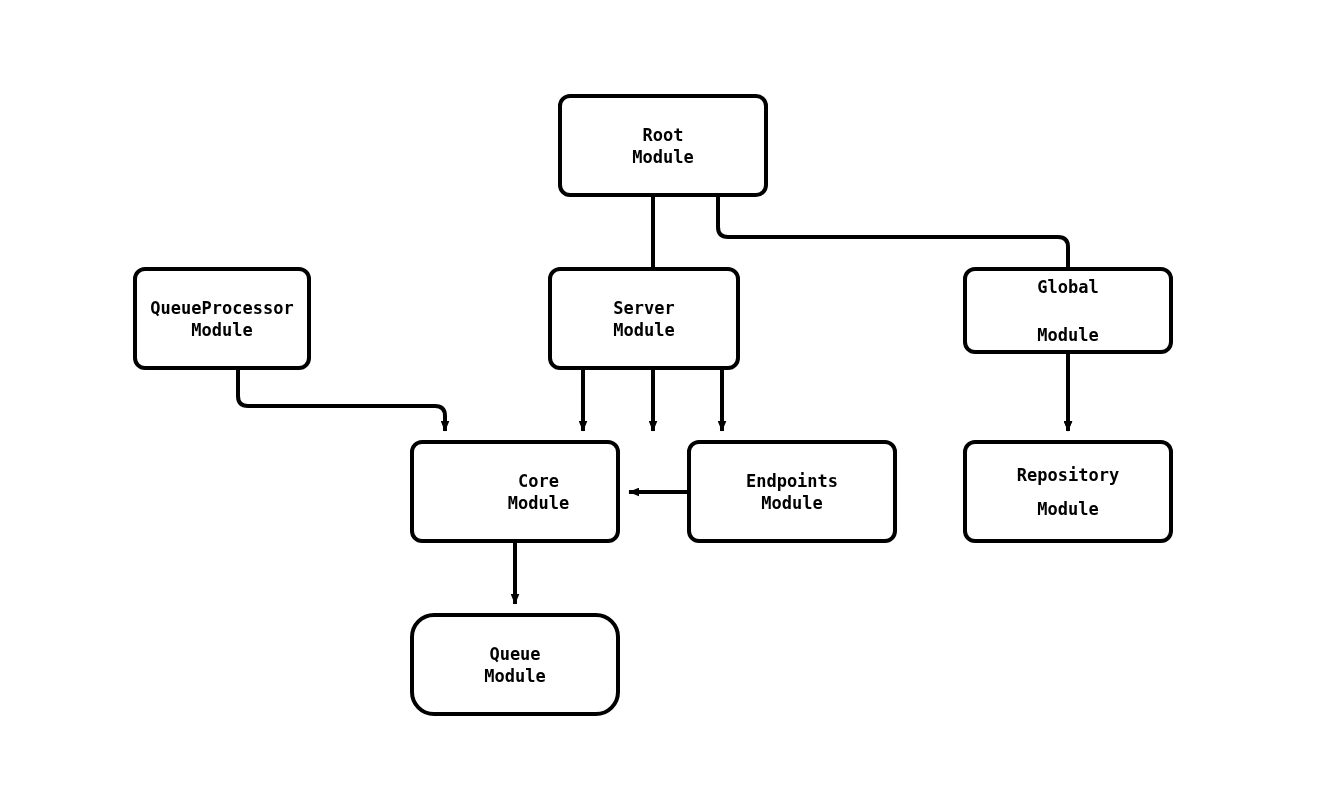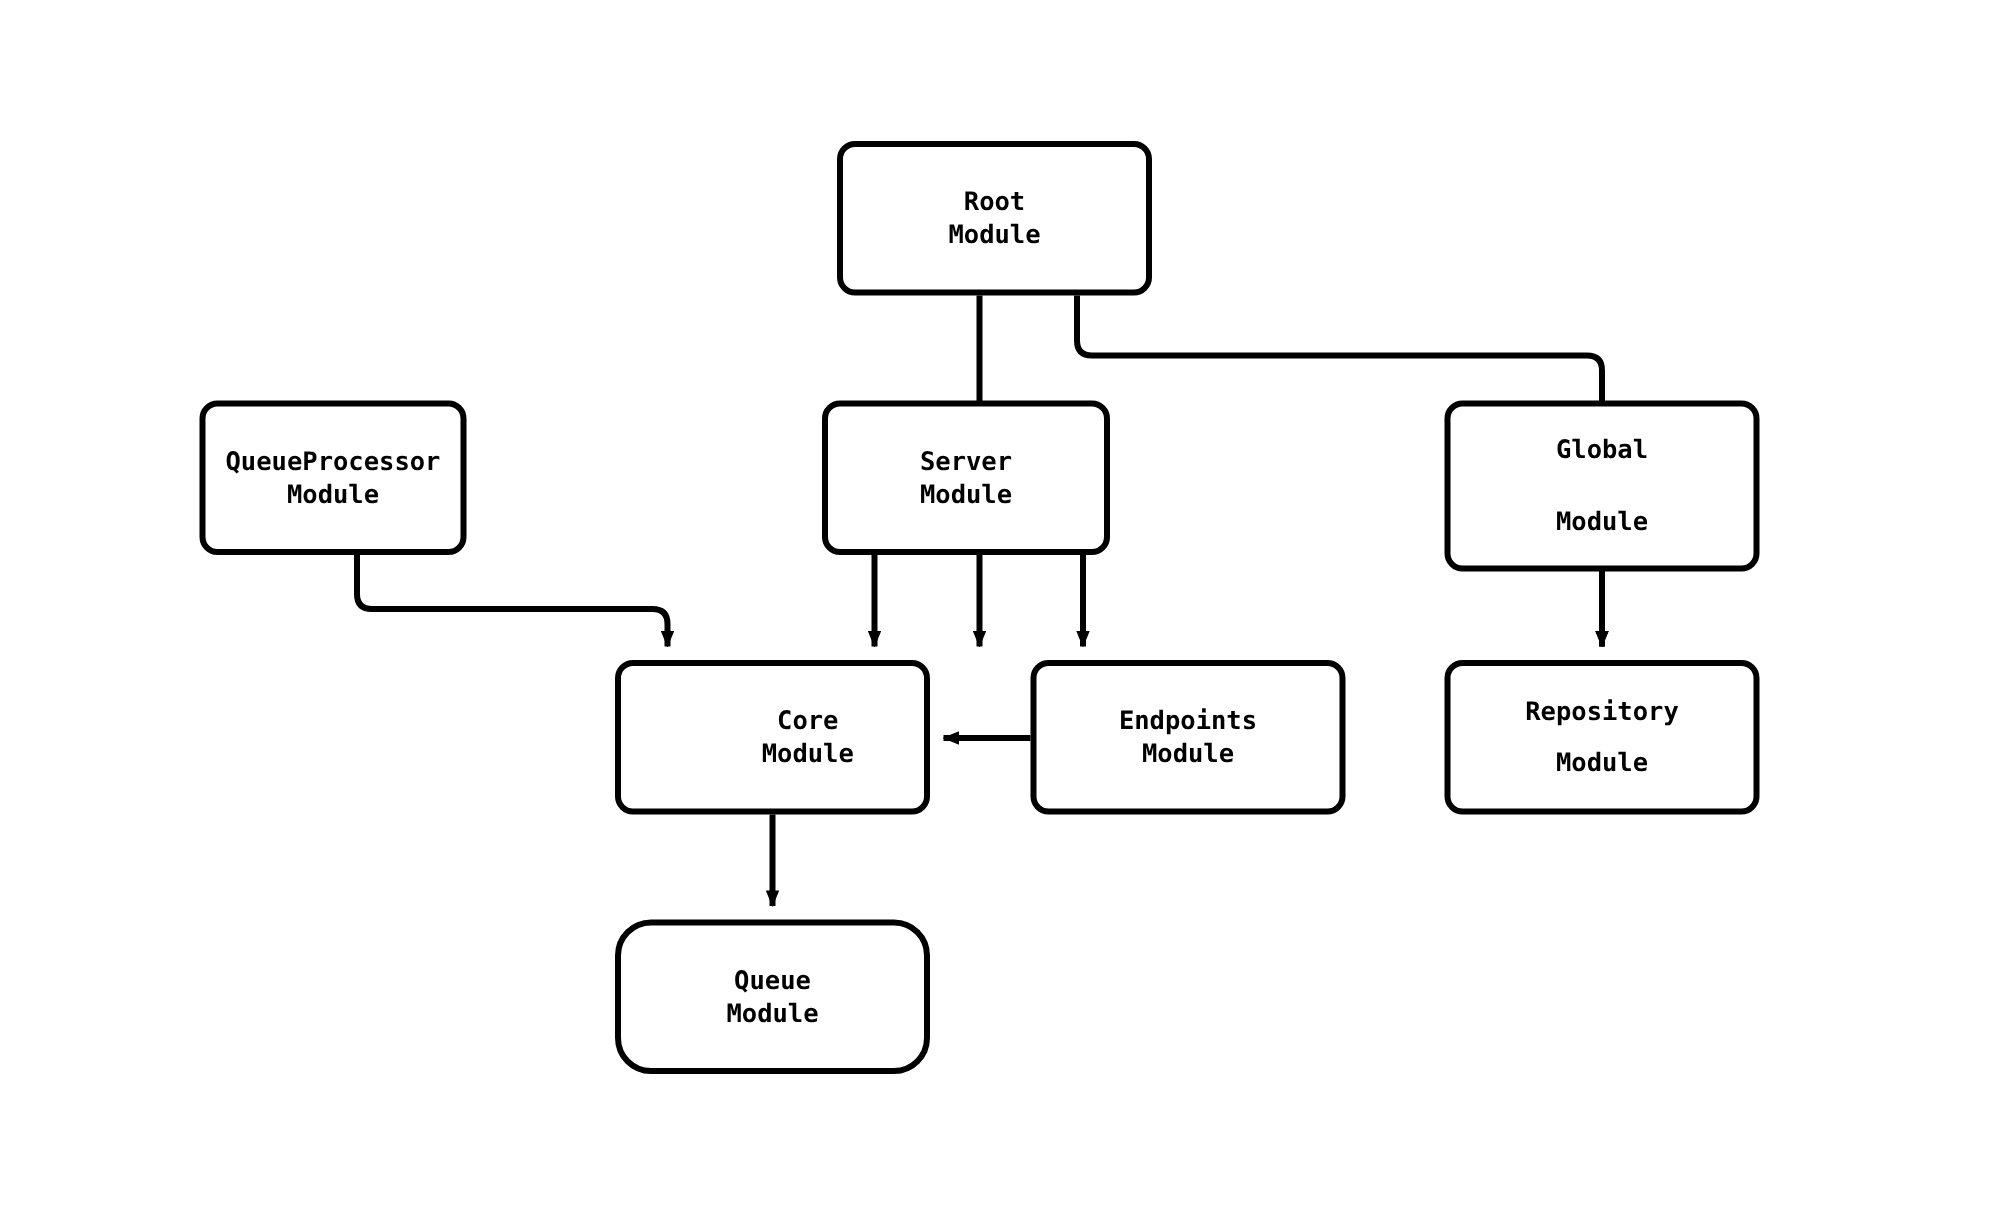--- a/index.html
+++ b/index.html
@@ -86,21 +86,21 @@
   <div class="node" style="left: 133px; top: 267px; width: 178px; height: 103px;">
     <div class="node-line">QueueProcessor</div>
     <div class="node-line">Module</div>
   </div>
 
   <div class="node" style="left: 548px; top: 267px; width: 192px; height: 103px;">
     <div class="node-line">Server</div>
     <div class="node-line">Module</div>
   </div>
 
-  <div class="node" style="left: 963px; top: 267px; width: 210px; height: 114px; gap: 26px;">
+  <div class="node" style="left: 963px; top: 267px; width: 210px; height: 87px; gap: 26px;">
     <div class="node-line">Global</div>
     <div class="node-line">Module</div>
   </div>
 
   <div class="node" style="left: 410px; top: 440px; width: 210px; height: 103px; padding-left: 47px;">
     <div class="node-line">Core</div>
     <div class="node-line">Module</div>
   </div>
 
   <div class="node" style="left: 687px; top: 440px; width: 210px; height: 103px;">

